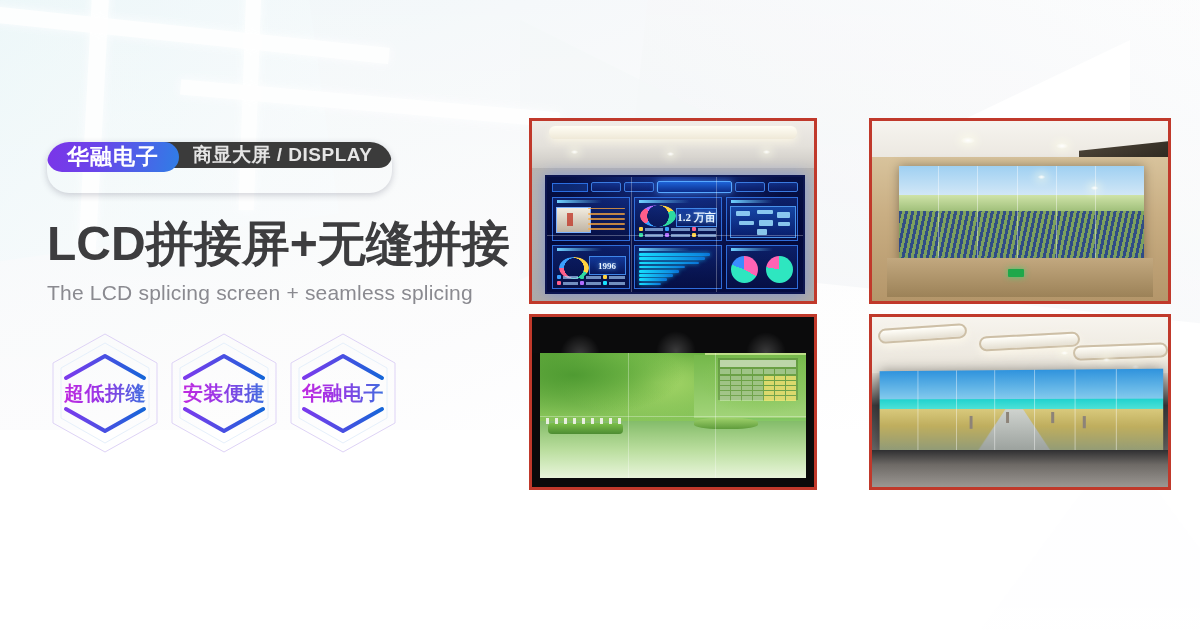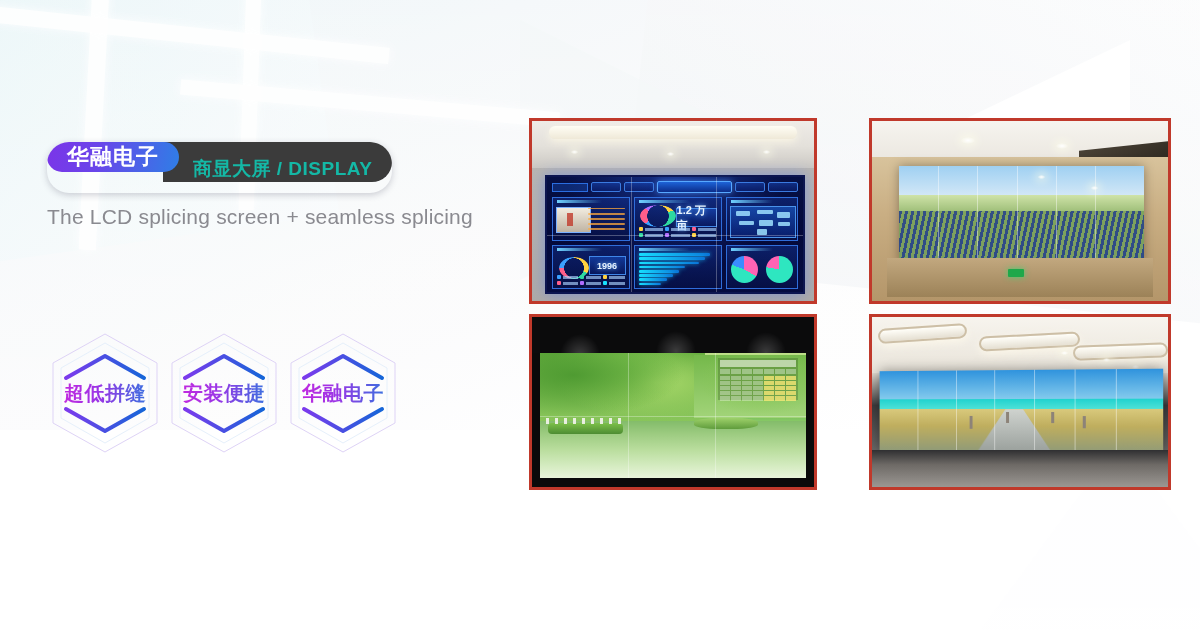--- a/index.html
+++ b/index.html
@@ -39,22 +39,22 @@
   .left{position:absolute;left:47px;top:142px;width:470px;}
 
   .badge{display:flex;align-items:flex-start;height:51px;width:fit-content;
     border-radius:22px;overflow:hidden;box-shadow:0 2px 7px rgba(40,40,70,.22);}
   .badge-brand{display:flex;align-items:center;justify-content:center;
     padding:0 20px;border-radius:22px;
     background:linear-gradient(100deg,#7b35e8 0%,#6a45ea 38%,#2f7ee6 100%);
     color:#fff;font-size:22px;font-weight:bold;letter-spacing:1px;
     position:relative;z-index:2;}
   .badge-sub{display:flex;align-items:center;
-    background:#3b3b3b;color:#14b8a6;font-size:19px;font-weight:bold;
-    padding:14px 20px 0 30px;margin-left:-16px;border-radius:0 22px 22px 0;letter-spacing:.5px;}
+    background:#3b3b3b;color:#e5e5e5;font-size:19px;font-weight:bold;
+    padding:0 20px 0 30px;margin-left:-16px;border-radius:0 22px 22px 0;letter-spacing:.5px;}
 
   .title{margin-top:26px;font-size:48px;font-weight:bold;color:#3d3d3f;
     letter-spacing:0px;line-height:1.05;white-space:nowrap;}
   .subtitle{margin-top:12px;font-size:21px;color:#8a8a90;letter-spacing:.2px;white-space:nowrap;}
 
   
   .hexrow{position:absolute;left:46px;top:330px;display:flex;gap:1px;}
   .hex{position:relative;width:118px;height:126px;display:flex;align-items:center;justify-content:center;}
   .hex svg{position:absolute;left:0;top:0;}
   .hex-label{position:relative;z-index:3;font-size:20px;font-weight:bold;letter-spacing:.5px;
@@ -101,21 +101,21 @@
   .donut{position:absolute;border-radius:50%;}
   .d1{left:8%;top:26%;width:40%;height:54%;
     background:conic-gradient(#ffd23f 0deg 110deg,#2ed9a0 110deg 200deg,#ff5e8a 200deg 270deg,#3aa0ff 270deg 360deg);
     -webkit-mask:radial-gradient(circle,transparent 52%,#000 54%);mask:radial-gradient(circle,transparent 52%,#000 54%);}
   .d2{left:6%;top:18%;width:42%;height:52%;
     background:conic-gradient(#ffd23f 0deg 70deg,#2ed9a0 70deg 150deg,#3aa0ff 150deg 240deg,#ff5e8a 240deg 300deg,#b06cff 300deg 360deg);
     -webkit-mask:radial-gradient(circle,transparent 50%,#000 52%);mask:radial-gradient(circle,transparent 50%,#000 52%);}
   .bignum{position:absolute;right:4%;top:24%;width:46%;height:42%;
     background:linear-gradient(180deg,rgba(25,80,200,.55),rgba(8,25,100,.6));
     border:1px solid #3f86e8;display:flex;align-items:center;justify-content:center;
-    color:#e8f4ff;font-size:11px;font-weight:bold;text-shadow:0 0 5px #6ab6ff;}
+    color:#e8f4ff;font-size:11px;font-weight:bold;text-shadow:0 0 5px #6ab6ff;font-family:Liberation Serif, serif;}
   .bignum.small{font-size:9px;}
   .flowbox{position:absolute;left:5%;top:20%;width:90%;height:72%;
     background:linear-gradient(180deg,rgba(30,110,230,.5),rgba(10,40,140,.55));border:1px solid #4a92ea;}
   .fnode{position:absolute;background:#9fe0ff;opacity:.85;border-radius:1px;}
   .bars{position:absolute;left:5%;top:16%;width:90%;height:80%;display:flex;flex-direction:column;
     justify-content:space-around;}
   .bar{height:8%;background:linear-gradient(90deg,#17e0ff,#0a74d8);border-radius:1px;
     box-shadow:0 0 4px rgba(30,200,255,.7);}
   .pies{position:absolute;left:0;top:24%;width:100%;height:64%;display:flex;align-items:center;justify-content:space-around;}
   .pie{width:38%;aspect-ratio:1;border-radius:50%;}
@@ -243,20 +243,21 @@
     <div class="bg-veil"></div>
   </div>
 
   <div class="left">
 
     <div class="badge">
       <div class="badge-brand">华融电子</div>
       <div class="badge-sub">商显大屏 / DISPLAY</div>
     </div>
 
+    <div class="title">LCD拼接屏+无缝拼接</div>
     <div class="subtitle">The LCD splicing screen + seamless splicing</div>
   </div>
 
   <div class="hexrow">
 
     <div class="hex">
       <svg width="118" height="126" viewBox="0 0 118 126">
         <defs>
           <linearGradient id="gch0" x1="0" y1="0" x2="1" y2="0">
             <stop offset="0%" stop-color="#7c3aed"></stop>

